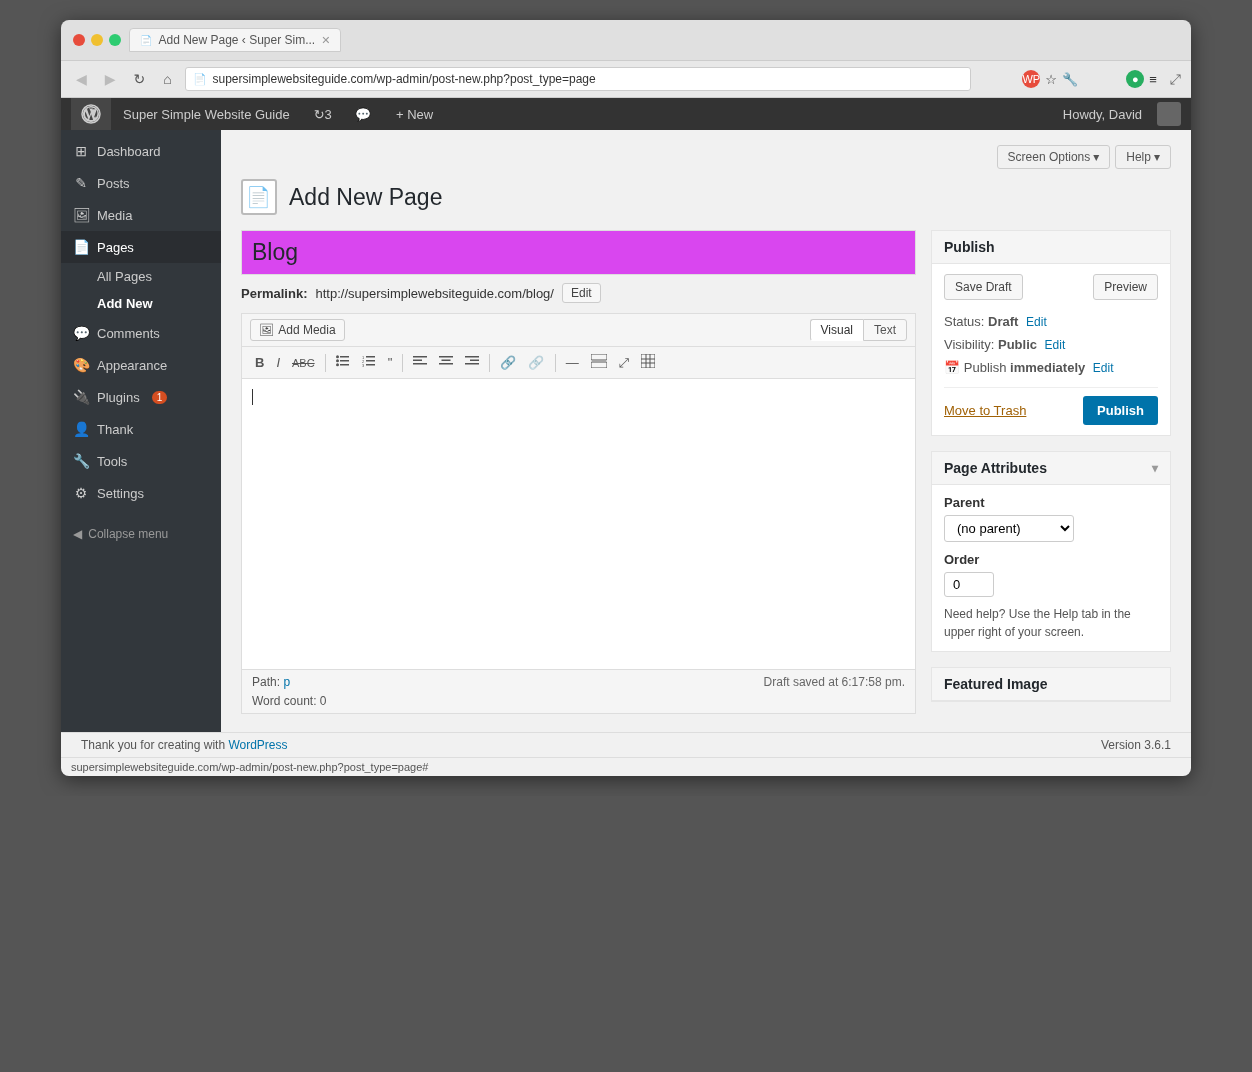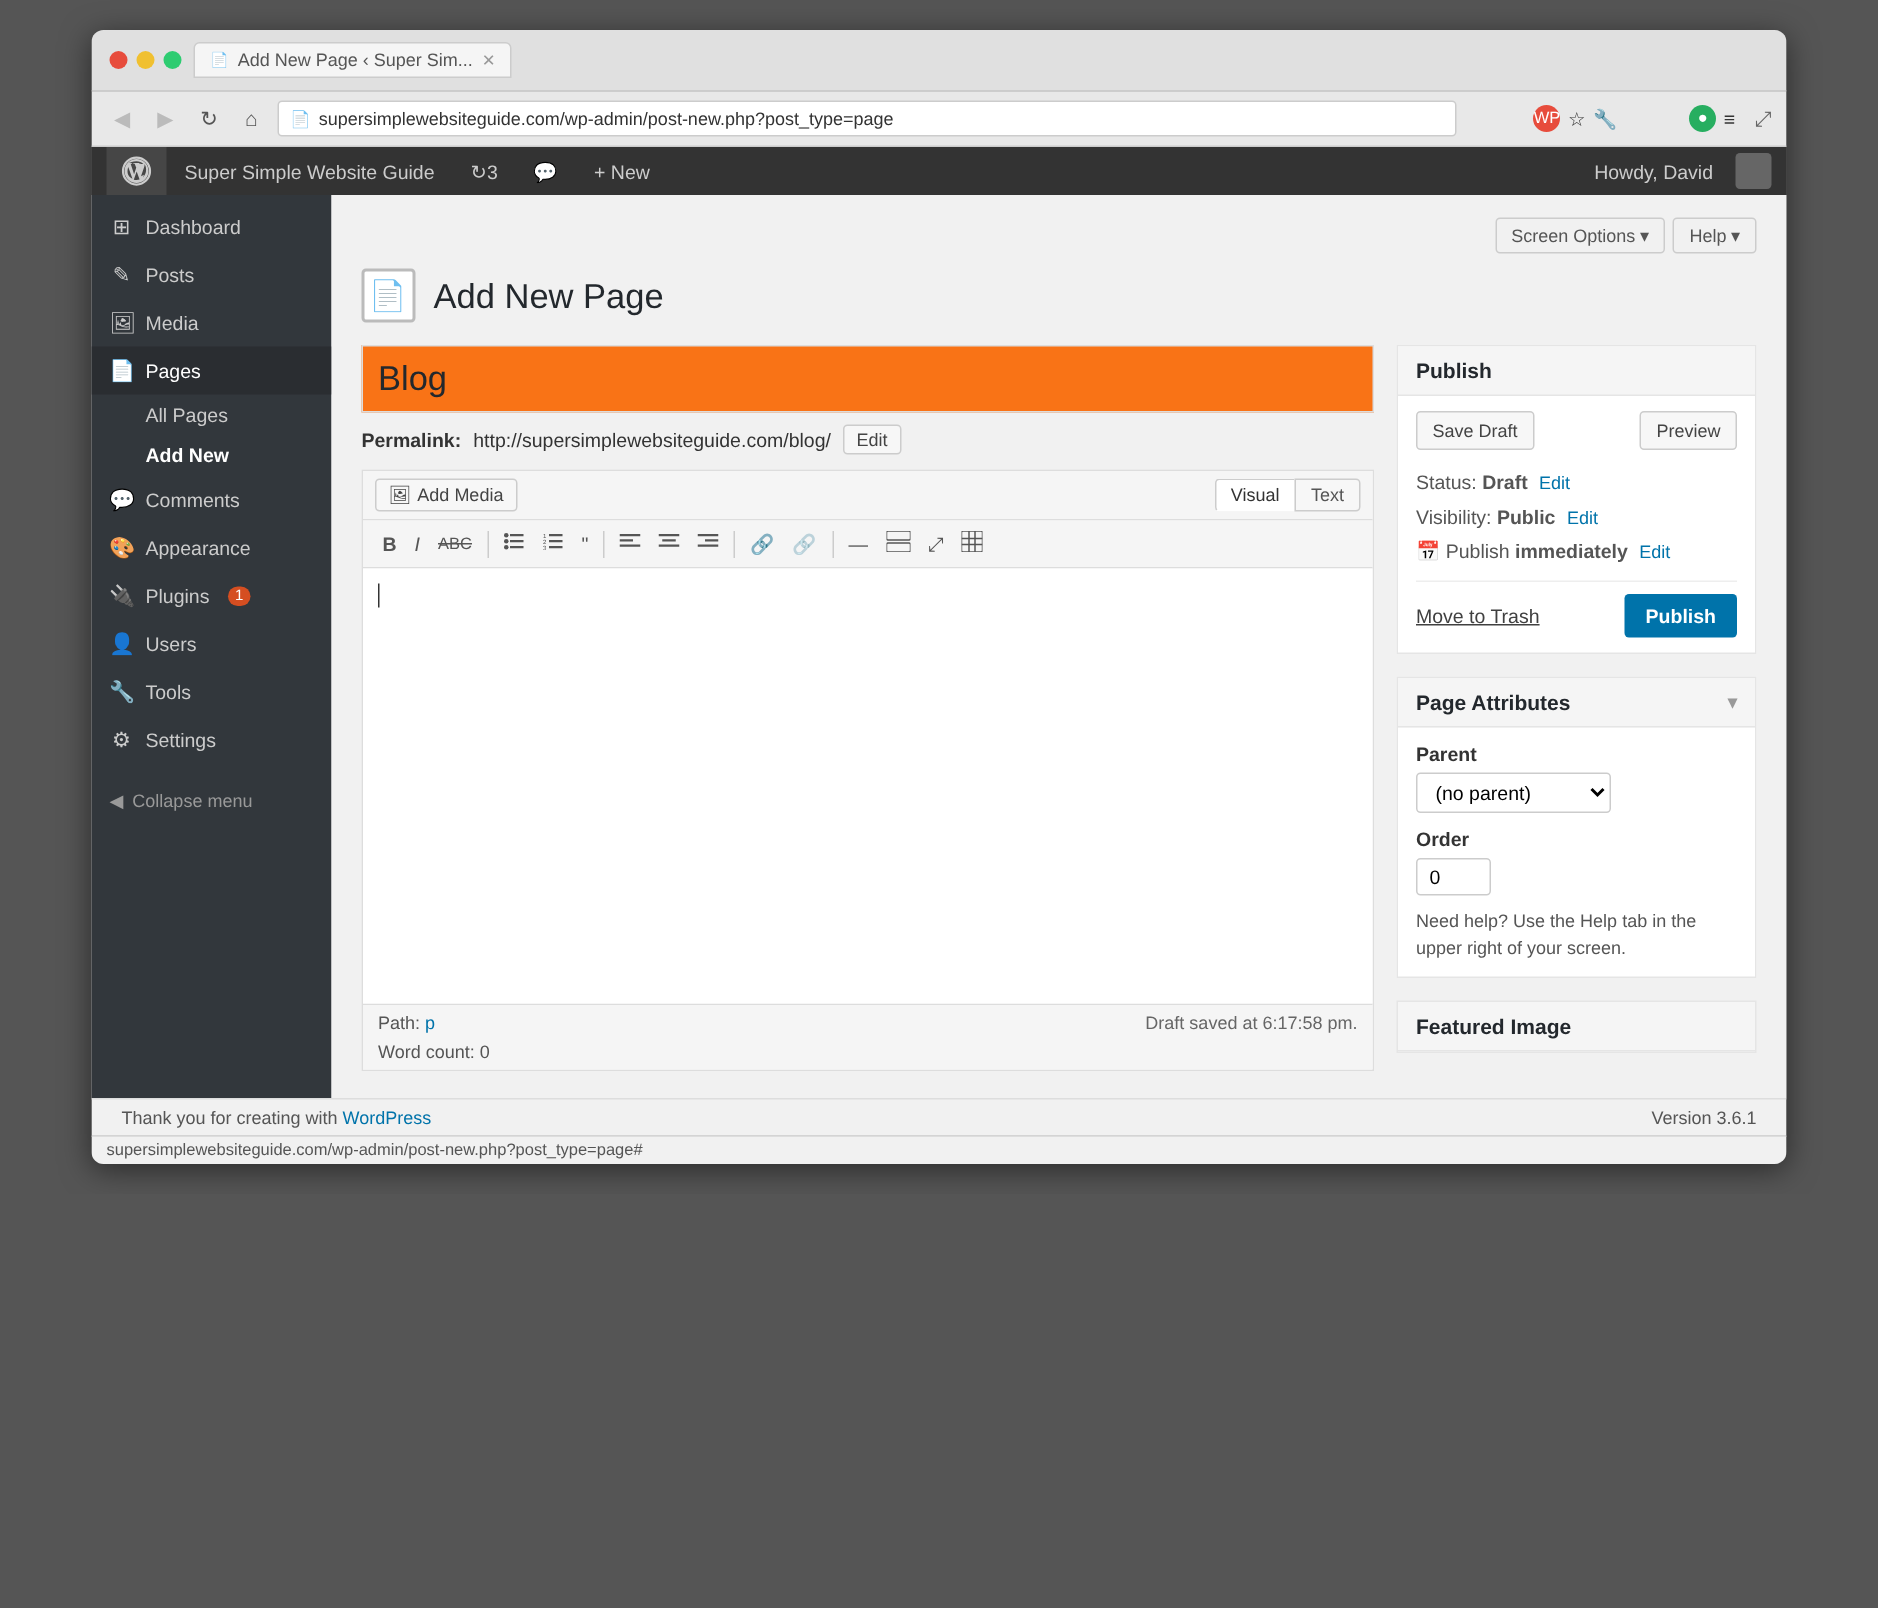--- a/index.html
+++ b/index.html
@@ -202,21 +202,21 @@
 
     
     .editor-main { flex: 1; }
 
     
     .title-input {
       width: 100%;
       font-size: 23px;
       padding: 8px 10px;
       border: 1px solid #ddd;
-      background: #f97316;
+      background: #d946ef;
       margin-bottom: 8px;
       outline: none;
       color: #23282d;
     }
 
     
     .permalink-row {
       display: flex;
       align-items: center;
       gap: 8px;
@@ -384,21 +384,21 @@
     .status-bold { font-weight: bold; }
 
     .publish-footer {
       display: flex;
       justify-content: space-between;
       align-items: center;
       padding-top: 8px;
       border-top: 1px solid #eee;
     }
     .move-trash-link {
-      color: #404040;
+      color: #a16207;
       text-decoration: underline;
       cursor: pointer;
       font-size: 13px;
       background: none;
       border: none;
       padding: 0;
     }
     .publish-btn {
       background: #0073aa;
       color: white;
@@ -549,21 +549,21 @@
         <span class="sidebar-icon">🎨</span>
         <span>Appearance</span>
       </div>
       <div class="sidebar-item">
         <span class="sidebar-icon">🔌</span>
         <span>Plugins</span>
         <span class="badge">1</span>
       </div>
       <div class="sidebar-item">
         <span class="sidebar-icon">👤</span>
-        <span>Users</span>
+        <span>Thank</span>
       </div>
       <div class="sidebar-item">
         <span class="sidebar-icon">🔧</span>
         <span>Tools</span>
       </div>
       <div class="sidebar-item">
         <span class="sidebar-icon">⚙</span>
         <span>Settings</span>
       </div>
       <div class="collapse-menu">

